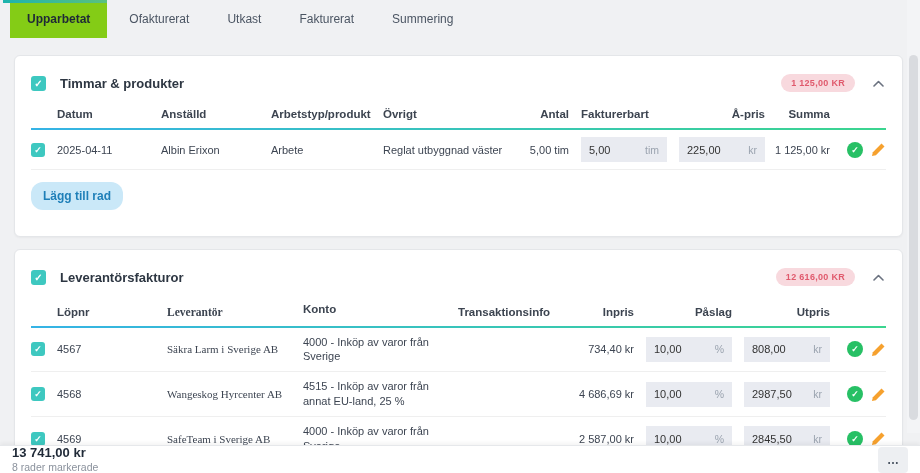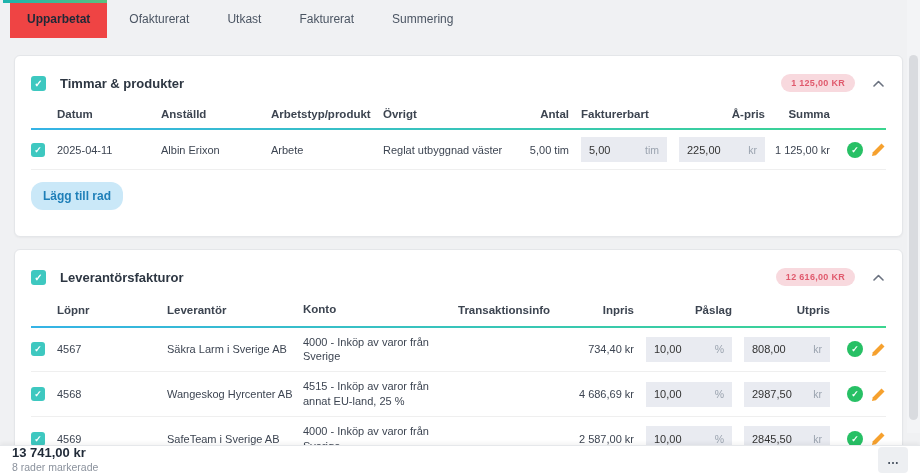--- a/index.html
+++ b/index.html
@@ -11,21 +11,21 @@
     overflow: hidden;
     color: #3d4552;
   }
   
   .tabbar { display: flex; align-items: stretch; height: 38px; padding-left: 10px; }
   .tab {
     font-size: 12px; color: #4b5563; display: flex; align-items: center;
     margin-right: 38px; cursor: default; white-space: nowrap;
   }
   .tab.active {
-    background: #ef4444; color: #1f2937; font-weight: bold;
+    background: #84cc16; color: #1f2937; font-weight: bold;
     padding: 18px 17px; margin-right: 22px; position: relative;
   }
   .tab.active::before {
     content: ""; position: absolute; top: 0; left: -7px; right: 0; height: 3px;
     background: linear-gradient(90deg, #1db3ae, #5bc17f);
   }
   
   .content { padding: 17px 17px 0 14px; }
   .card {
     background: #fff; border: 1px solid #e4e6e9; border-radius: 6px;
@@ -38,21 +38,21 @@
   }
   .checkbox::after { content: "✓"; color: #fff; font-size: 10px; font-weight: bold; }
   .card-title { font-size: 13px; font-weight: bold; color: #2d3642; margin-left: 14px; }
   .badge {
     margin-left: auto; background: #f8d9de; color: #e05a6d; font-size: 9px;
     font-weight: bold; padding: 4px 10px; border-radius: 10px; letter-spacing: .3px;
   }
   .chevron { margin-left: 18px; margin-right: 2px; display: flex; align-items: center; }
   
   .thead {
-    display: flex; align-items: center; padding: 10px 0 8px;
+    display: flex; align-items: flex-end; padding: 10px 0 8px;
     font-size: 11.5px; font-weight: bold; color: #3c4450;
     border-bottom: 2px solid;
     border-image: linear-gradient(90deg, #35b3e6, #3bd58f) 1;
   }
   .trow {
     display: flex; align-items: center; padding: 7px 0; min-height: 32px;
     border-bottom: 1px solid #efefef; font-size: 11px; color: #3d4552;
   }
   .cb-col { width: 26px; flex: none; }
   .cb-col .checkbox { width: 14px; height: 14px; }
@@ -62,21 +62,21 @@
   .c-anstalld { width: 110px; flex: none; }
   .c-arbetstyp { width: 112px; flex: none; }
   .c-ovrigt { width: 124px; flex: none; }
   .c-antal { width: 62px; flex: none; text-align: right; }
   .c-faktbart, .c-apris { width: 98px; flex: none; padding-left: 12px; }
   .c-apris.hdr { text-align: right; padding-left: 0; }
   .c-summa { flex: 1; text-align: right; white-space: nowrap; }
   .c-icons { width: 56px; flex: none; display: flex; gap: 8px; justify-content: flex-end; align-items: center; }
   
   .c-lopnr { width: 110px; flex: none; }
-  .c-leverantor { width: 136px; flex: none; }
+  .c-leverantor { width: 136px; flex: none; font-family: Liberation Serif, serif; }
   .c-konto { width: 155px; flex: none; padding-right: 8px; line-height: 1.35; }
   .c-trans { width: 100px; flex: 1 1 100px; min-width: 0; }
   .c-inpris { width: 100px; flex: none; text-align: right; white-space: nowrap; }
   .c-paslag, .c-utpris { width: 98px; flex: none; padding-left: 12px; }
   .c-paslag.hdr, .c-utpris.hdr { text-align: right; padding-left: 0; }
   
   .input-box {
     width: 86px; height: 25px; background: #e9ebf1; border-radius: 0;
     display: flex; align-items: center; justify-content: space-between; padding: 0 8px;
   }

